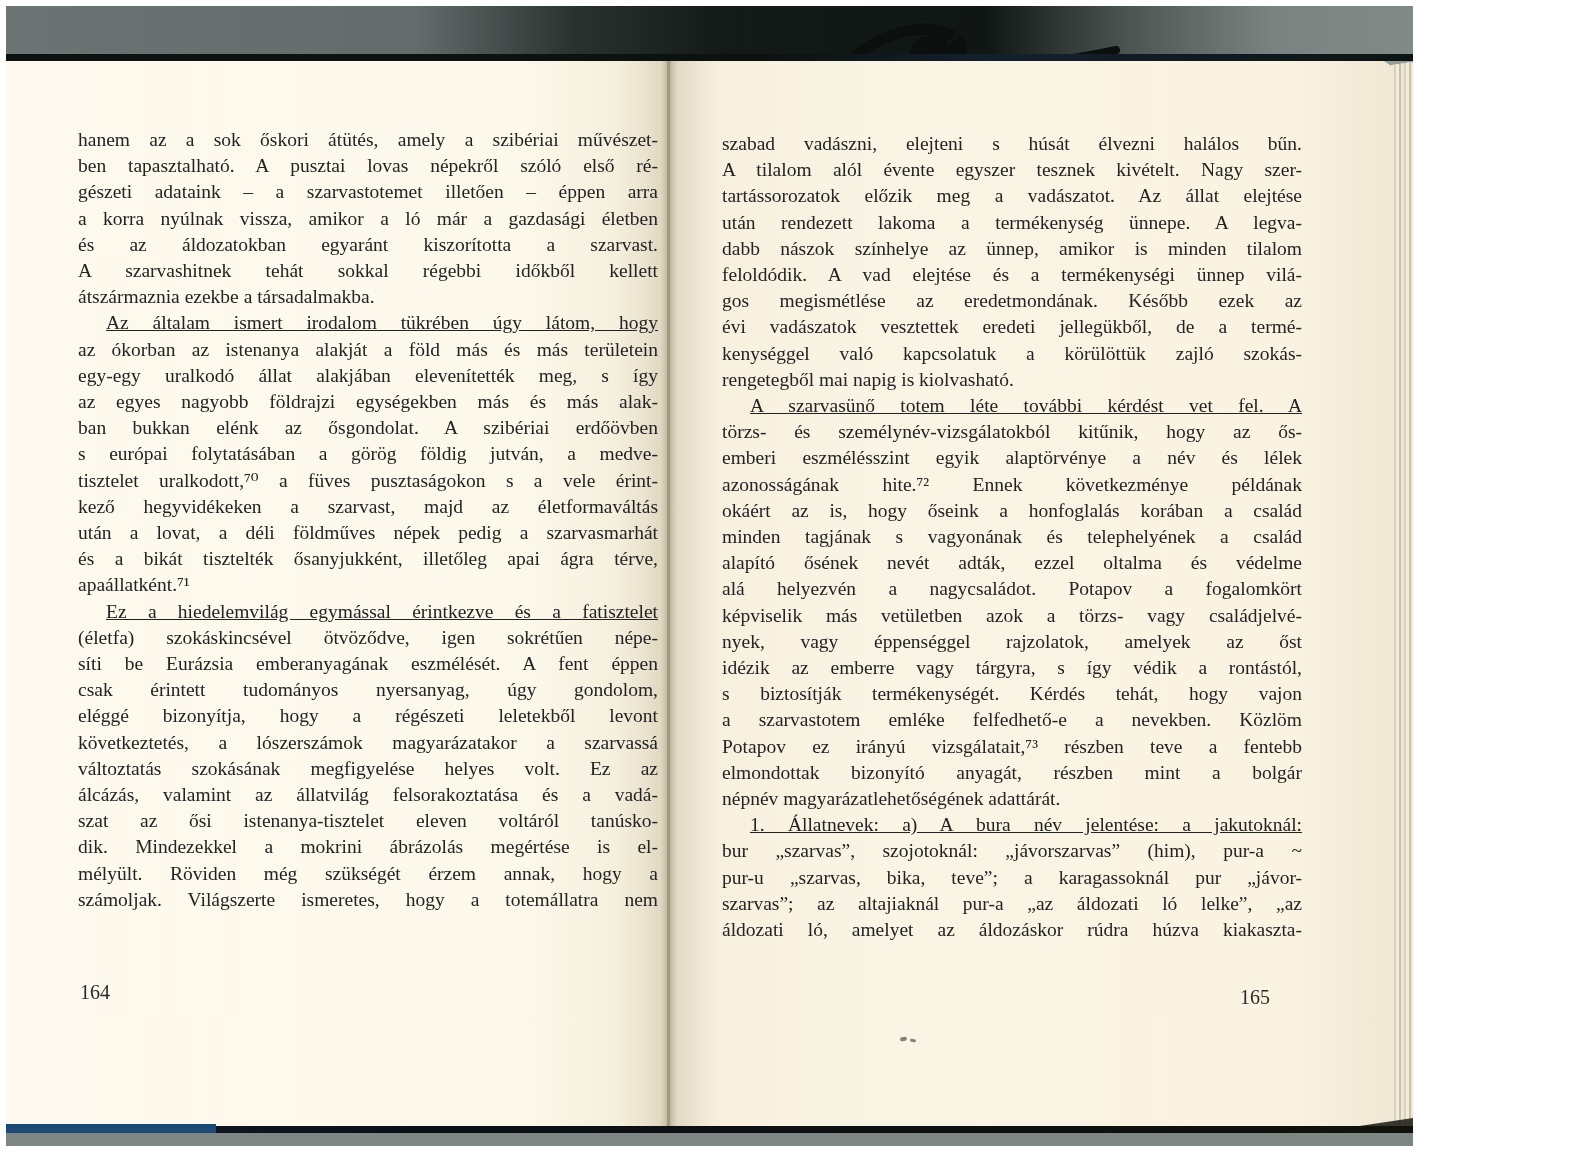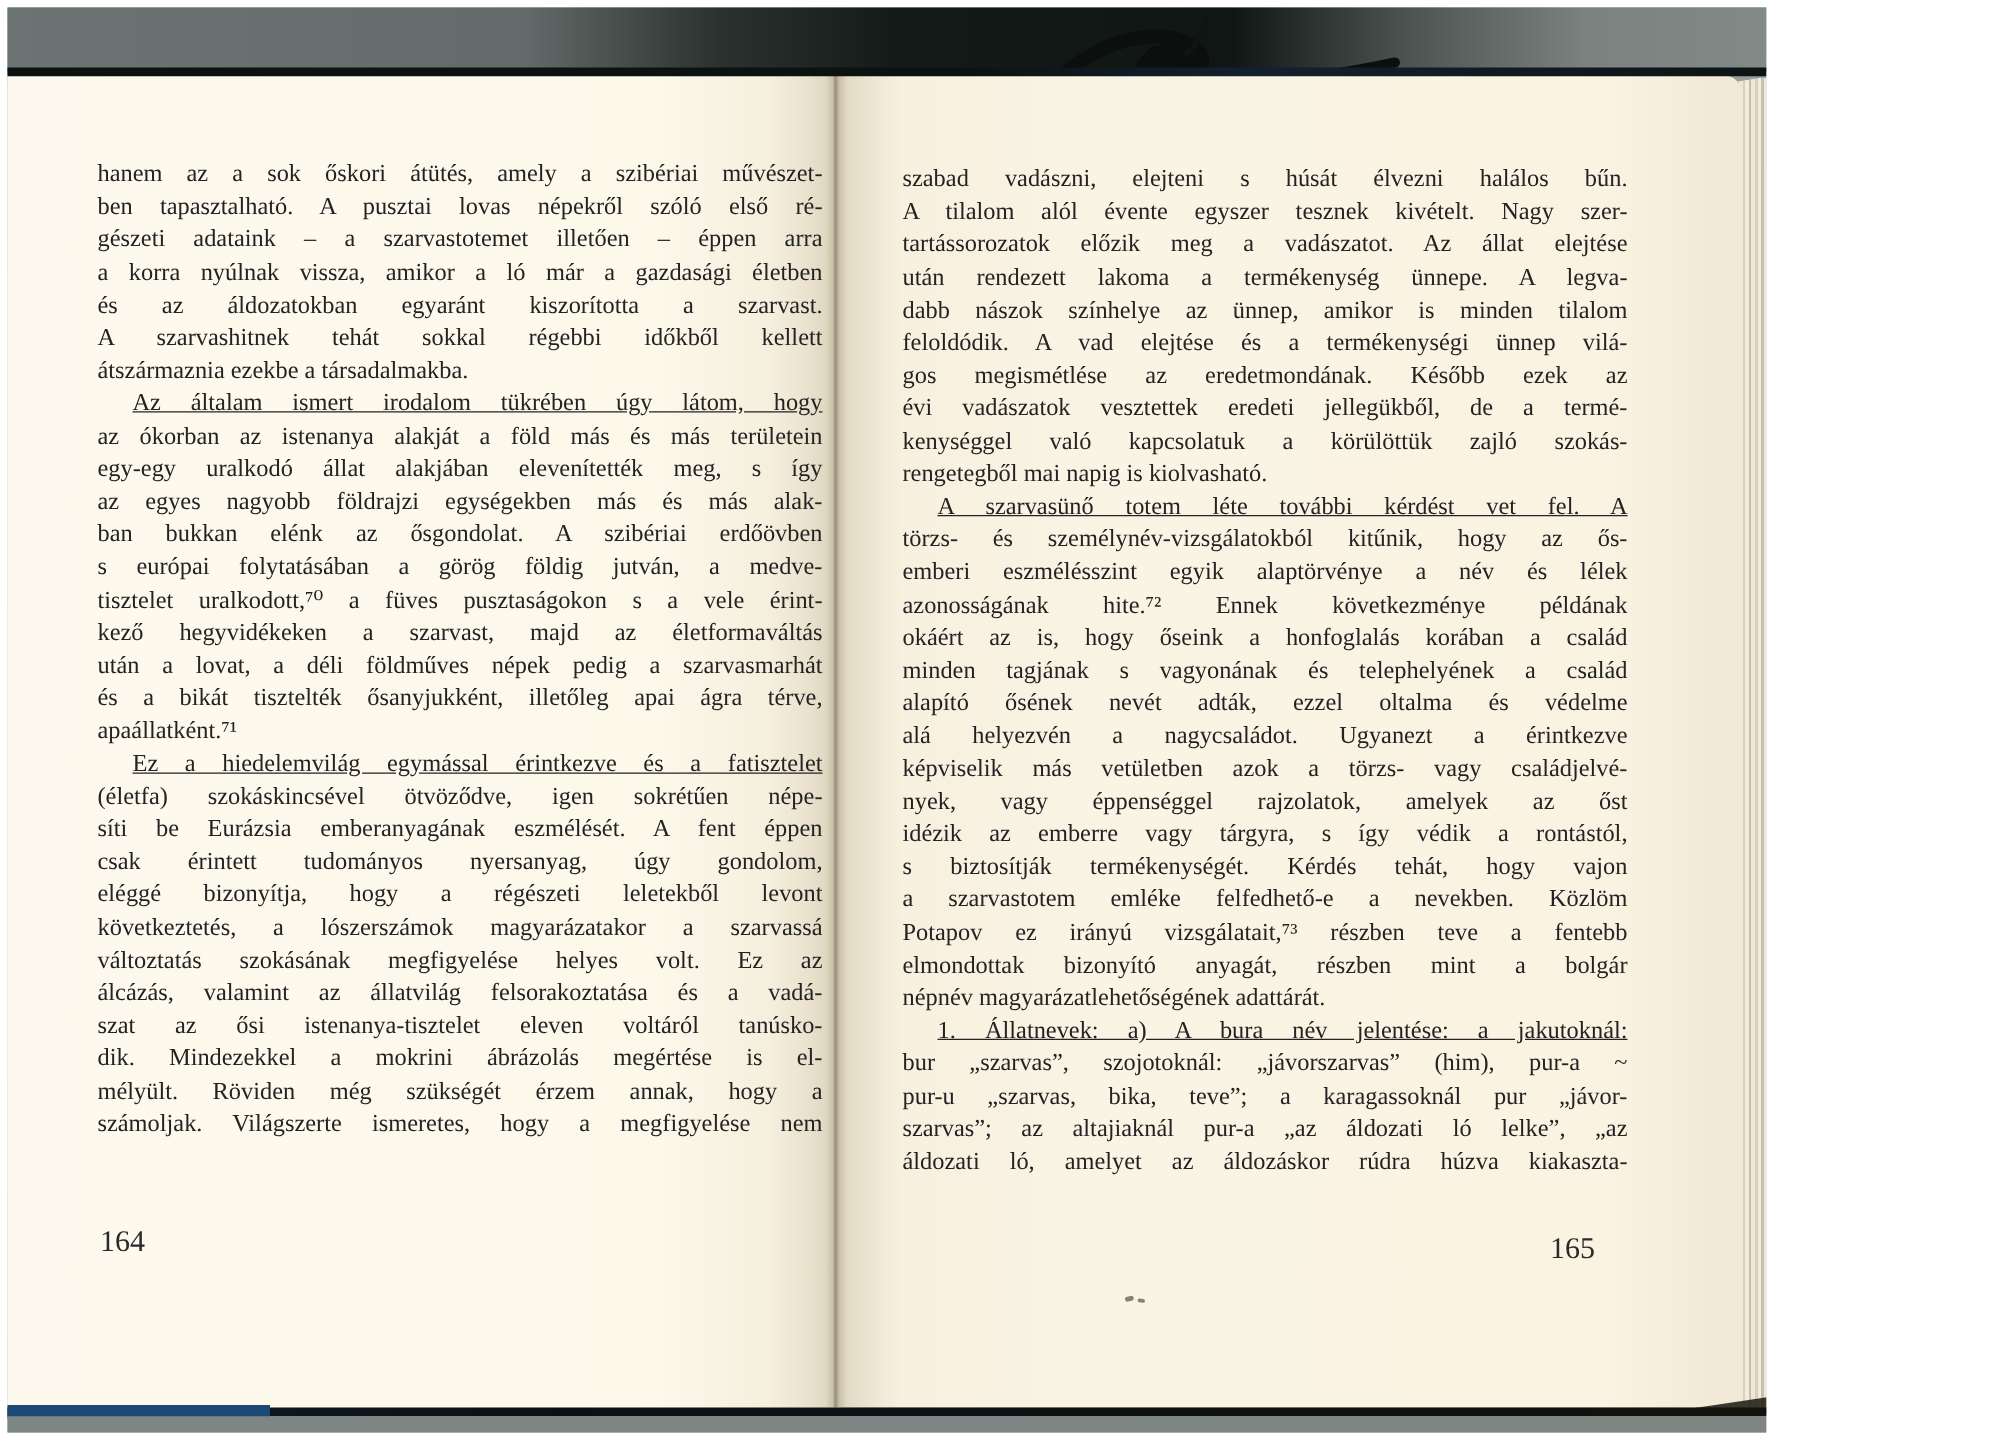--- a/index.html
+++ b/index.html
@@ -42,21 +42,21 @@
       clip-path:polygon(0 65%,100% 0,100% 100%,8% 100%);opacity:.85;}
   
   .page-text{position:absolute;color:#232324;font-size:19.5px;line-height:26.2px;
       text-rendering:optimizeLegibility;}
   .page-text.left{left:78px;top:127px;width:580px;}
   .page-text.right{left:722px;top:131px;width:580px;}
   .para{margin:0;}
   .line{text-align:justify;text-align-last:justify;white-space:normal;}
   .line.end{text-align-last:left;}
   .line.first{padding-left:28px;text-decoration:underline;}
-  .page-number{position:absolute;color:#2a2a2b;font-size:24px;}
+  .page-number{position:absolute;color:#2a2a2b;font-size:20px;}
   .page-number.left{left:80px;top:981px;}
   .page-number.right{left:1240px;top:986px;}
   .smudge{position:absolute;left:900px;top:1036px;width:18px;height:8px;}
   .smudge i{position:absolute;background:#83837b;border-radius:2px;}
   .smudge i:nth-child(1){left:0;top:1px;width:7px;height:4px;transform:rotate(-12deg);}
   .smudge i:nth-child(2){left:10px;top:3px;width:6px;height:3px;transform:rotate(8deg);}
 </style>
 </head>
 <body>
 
@@ -115,21 +115,21 @@
         <div class="line">(életfa) szokáskincsével ötvöződve, igen sokrétűen népe-</div>
         <div class="line">síti be Eurázsia emberanyagának eszmélését. A fent éppen</div>
         <div class="line">csak érintett tudományos nyersanyag, úgy gondolom,</div>
         <div class="line">eléggé bizonyítja, hogy a régészeti leletekből levont</div>
         <div class="line">következtetés, a lószerszámok magyarázatakor a szarvassá</div>
         <div class="line">változtatás szokásának megfigyelése helyes volt. Ez az</div>
         <div class="line">álcázás, valamint az állatvilág felsorakoztatása és a vadá-</div>
         <div class="line">szat az ősi istenanya-tisztelet eleven voltáról tanúsko-</div>
         <div class="line">dik. Mindezekkel a mokrini ábrázolás megértése is el-</div>
         <div class="line">mélyült. Röviden még szükségét érzem annak, hogy a</div>
-        <div class="line">számoljak. Világszerte ismeretes, hogy a megfigyelése nem</div>
+        <div class="line">számoljak. Világszerte ismeretes, hogy a totemállatra nem</div>
       </div>
     </div>
   <div class="page-text right">
       <div class="para">
         <div class="line">szabad vadászni, elejteni s húsát élvezni halálos bűn.</div>
         <div class="line">A tilalom alól évente egyszer tesznek kivételt. Nagy szer-</div>
         <div class="line">tartássorozatok előzik meg a vadászatot. Az állat elejtése</div>
         <div class="line">után rendezett lakoma a termékenység ünnepe. A legva-</div>
         <div class="line">dabb nászok színhelye az ünnep, amikor is minden tilalom</div>
         <div class="line">feloldódik. A vad elejtése és a termékenységi ünnep vilá-</div>
@@ -139,21 +139,21 @@
         <div class="line end">rengetegből mai napig is kiolvasható.</div>
       </div>
       <div class="para">
         <div class="line first">A szarvasünő totem léte további kérdést vet fel. A</div>
         <div class="line">törzs- és személynév-vizsgálatokból kitűnik, hogy az ős-</div>
         <div class="line">emberi eszmélésszint egyik alaptörvénye a név és lélek</div>
         <div class="line">azonosságának hite.⁷² Ennek következménye példának</div>
         <div class="line">okáért az is, hogy őseink a honfoglalás korában a család</div>
         <div class="line">minden tagjának s vagyonának és telephelyének a család</div>
         <div class="line">alapító ősének nevét adták, ezzel oltalma és védelme</div>
-        <div class="line">alá helyezvén a nagycsaládot. Ugyanezt a érintkezve</div>
+        <div class="line">alá helyezvén a nagycsaládot. Potapov a fogalomkört</div>
         <div class="line">képviselik más vetületben azok a törzs- vagy családjelvé-</div>
         <div class="line">nyek, vagy éppenséggel rajzolatok, amelyek az őst</div>
         <div class="line">idézik az emberre vagy tárgyra, s így védik a rontástól,</div>
         <div class="line">s biztosítják termékenységét. Kérdés tehát, hogy vajon</div>
         <div class="line">a szarvastotem emléke felfedhető-e a nevekben. Közlöm</div>
         <div class="line">Potapov ez irányú vizsgálatait,⁷³ részben teve a fentebb</div>
         <div class="line">elmondottak bizonyító anyagát, részben mint a bolgár</div>
         <div class="line end">népnév magyarázatlehetőségének adattárát.</div>
       </div>
       <div class="para">

